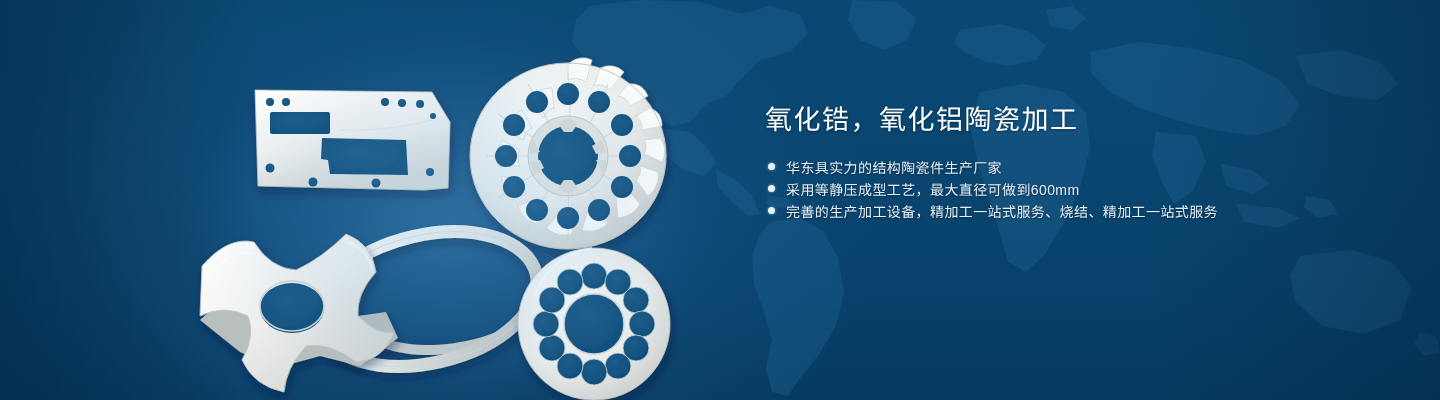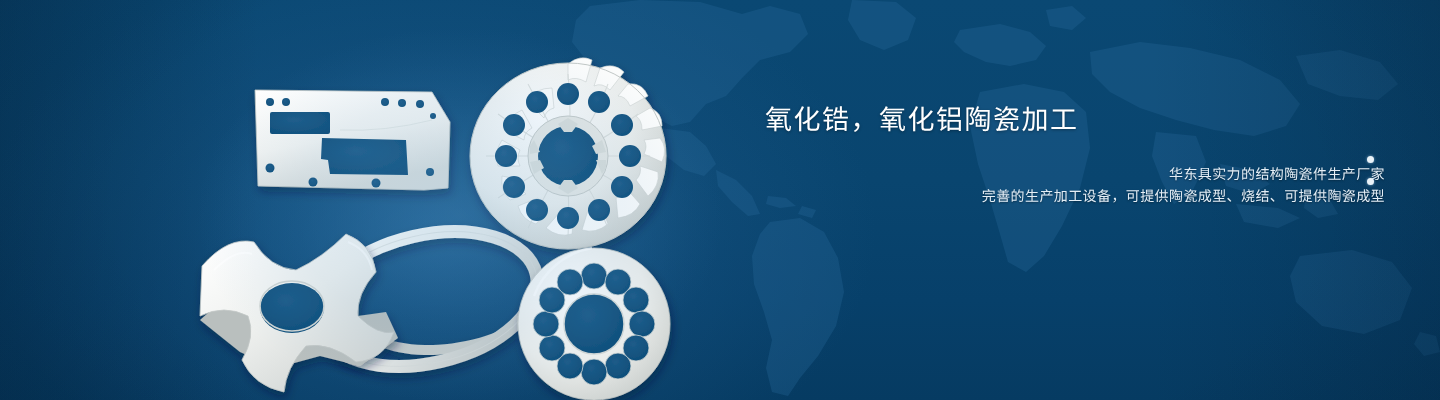--- a/index.html
+++ b/index.html
@@ -55,24 +55,23 @@
     letter-spacing:1.5px;
     line-height:1.2;
     margin:0 0 20px 0;
     font-weight:400;
     text-shadow:0 1px 3px rgba(0,0,0,0.35);
     white-space:nowrap;
   }
   .bullets{ list-style:none; margin:0; padding:0; }
   .bullet{
     display:flex;
-    align-items:flex-end;
+    align-items:center;
     height:21px;
     margin:0 0 1px 0;
-    flex-direction:column;
   }
   .dot{
     width:7px; height:7px;
     border-radius:50%;
     background:#e9f2f8;
     box-shadow:0 0 3px rgba(200,230,255,0.6);
     flex:0 0 auto;
     margin:0 11px 0 3px;
   }
   .btext{
@@ -304,18 +303,22 @@
   <div class="textblock">
     <h1 class="headline">氧化锆，氧化铝陶瓷加工</h1>
 
     <ul class="bullets">
       <li class="bullet">
         <span class="dot"></span>
         <span class="btext">华东具实力的结构陶瓷件生产厂家</span>
       </li>
       <li class="bullet">
         <span class="dot"></span>
-        <span class="btext">完善的生产加工设备，可提供陶瓷成型、烧结、可提供陶瓷成型</span>
+        <span class="btext">采用等静压成型工艺，最大直径可做到600mm</span>
+      </li>
+      <li class="bullet">
+        <span class="dot"></span>
+        <span class="btext">完善的生产加工设备，精加工一站式服务、烧结、精加工一站式服务</span>
       </li>
     </ul>
   </div>
 
 </div>
 
 </body></html>

